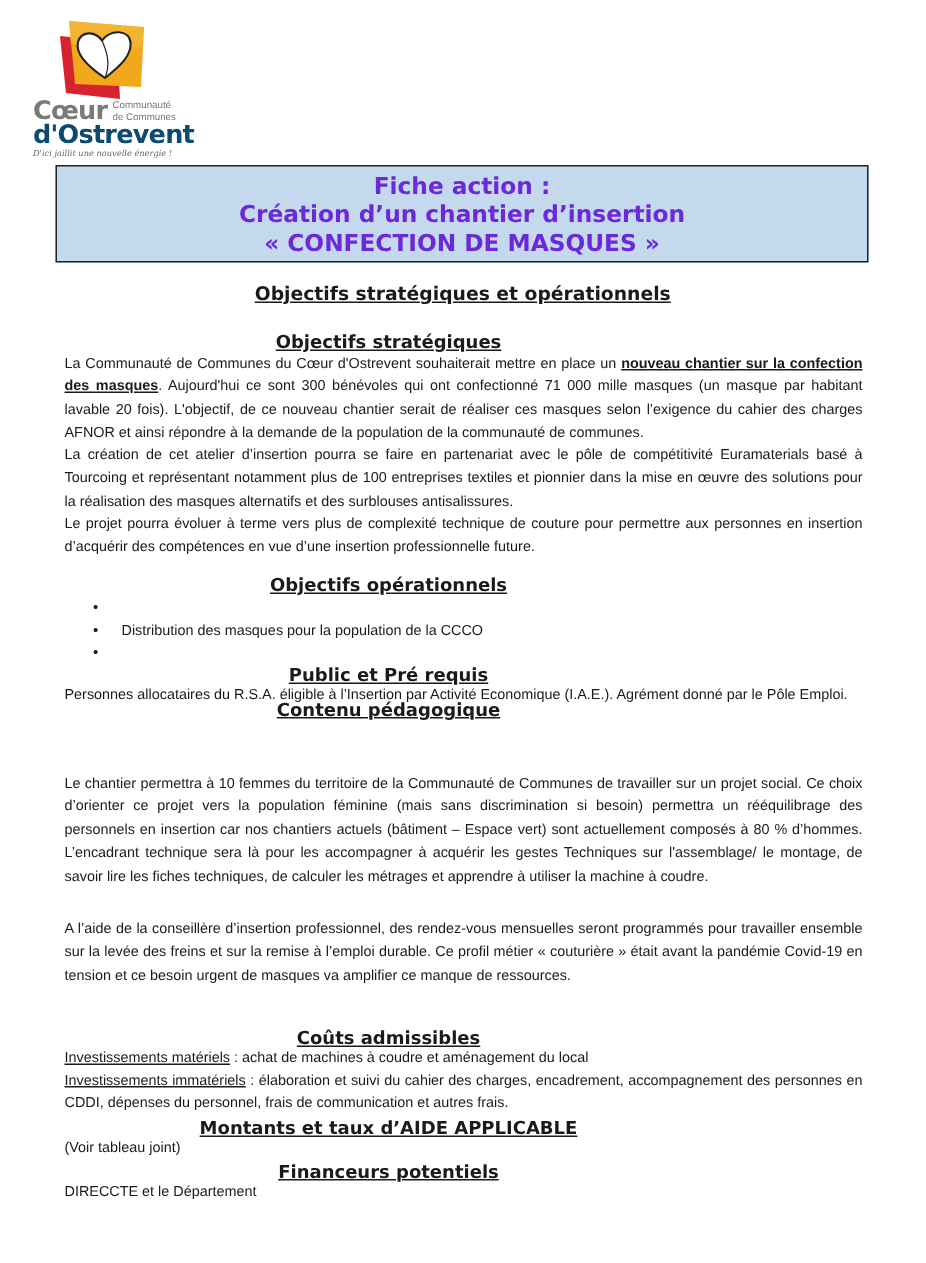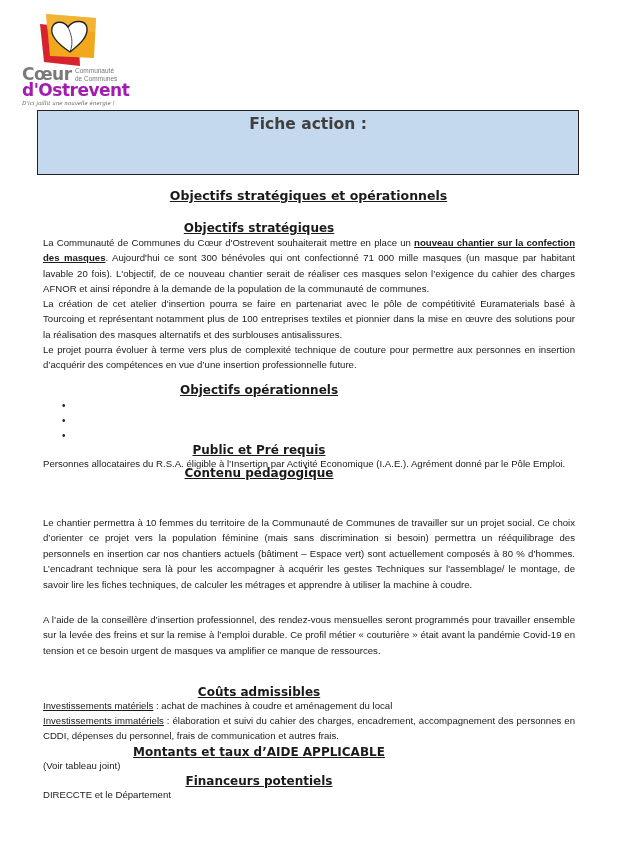--- a/index.html
+++ b/index.html
@@ -4,28 +4,28 @@
 <style>
   html, body { margin: 0; padding: 0; background: #ffffff; }
   body { width: 617px; height: 842px; position: relative; overflow: hidden;
          font-family: "Liberation Sans", sans-serif; color: #1a1a1a; }
   .logo { position: absolute; left: 20px; top: 8px; width: 110px; height: 98px; }
   .logo-mark { position: absolute; left: 18px; top: 4px; width: 60px; height: 54px; }
   .logo-word1 { position: absolute; left: 2px; top: 58px; font-family: "DejaVu Sans", sans-serif;
                 font-weight: bold; font-size: 17px; color: #7a7a7a; letter-spacing: -0.5px; line-height: 17px; }
   .logo-sub { position: absolute; left: 55px; top: 59px; font-size: 6.5px; color: #777; line-height: 7.5px; }
   .logo-word2 { position: absolute; left: 2px; top: 74px; font-family: "DejaVu Sans", sans-serif;
-                font-weight: bold; font-size: 17px; color: #a21caf; letter-spacing: -0.5px; line-height: 17px; }
+                font-weight: bold; font-size: 17px; color: #0c4a6e; letter-spacing: -0.5px; line-height: 17px; }
   .logo-tag { position: absolute; left: 2px; top: 92px; font-family: "DejaVu Serif", serif; font-style: italic;
               font-size: 5.5px; color: #666; white-space: nowrap; }
 
   .title-box { position: absolute; left: 37px; top: 110px; width: 542px; height: 65px;
                background: #c4d8ee; border: 1px solid #222; box-sizing: border-box;
                text-align: center; font-family: "DejaVu Sans", sans-serif; font-weight: bold;
-               font-size: 15.5px; line-height: 19px; padding-top: 4px; color: #404040; }
+               font-size: 15.5px; line-height: 19px; padding-top: 4px; color: #6d28d9; }
   .title-box div { white-space: nowrap; }
 
   .h-main { position: absolute; left: 0; width: 617px; text-align: center; top: 188px;
             font-family: "DejaVu Sans", sans-serif; font-weight: bold; font-size: 12.5px;
             text-decoration: underline; }
   .h { position: absolute; left: 0; width: 518px; text-align: center;
        font-family: "DejaVu Sans", sans-serif; font-weight: bold; font-size: 12px;
        text-decoration: underline; line-height: 14px; }
   .p { position: absolute; left: 43px; width: 532px; font-size: 9.6px; line-height: 15.4px;
        text-align: justify; }
@@ -51,35 +51,37 @@
   <div class="logo-sub">
     <div>Communauté</div>
     <div>de Communes</div>
   </div>
   <div class="logo-word2">d'Ostrevent</div>
   <div class="logo-tag">D'ici jaillit une nouvelle énergie !</div>
 </div>
 
 <div class="title-box">
   <div>Fiche action :</div>
+  <div>Création d’un chantier d’insertion</div>
+  <div>« CONFECTION DE MASQUES »</div>
 </div>
 
 <div class="h-main">Objectifs stratégiques et opérationnels</div>
 
 <div class="h" style="top:221px">Objectifs stratégiques</div>
 <div class="p" style="top:235px">
   <span>La Communauté de Communes du Cœur d'Ostrevent souhaiterait mettre en place un </span><span class="bu">nouveau chantier sur la confection des masques</span><span>. Aujourd'hui ce sont 300 bénévoles qui ont confectionné 71 000 mille masques (un masque par habitant lavable 20 fois). L'objectif, de ce nouveau chantier serait de réaliser ces masques selon l’exigence du cahier des charges AFNOR et ainsi répondre à la demande de la population de la communauté de communes.</span>
 </div>
 <div class="p" style="top:296px">La création de cet atelier d’insertion pourra se faire en partenariat avec le pôle de compétitivité Euramaterials basé à Tourcoing et représentant notamment plus de 100 entreprises textiles et pionnier dans la mise en œuvre des solutions pour la réalisation des masques alternatifs et des surblouses antisalissures.</div>
 <div class="p" style="top:342px">Le projet pourra évoluer à terme vers plus de complexité technique de couture pour permettre aux personnes en insertion d’acquérir des compétences en vue d’une insertion professionnelle future.</div>
 
 <div class="h" style="top:383px">Objectifs opérationnels</div>
 <ul class="bul">
   <li><span class="dot">•</span></li>
-  <li><span class="dot">•</span></li>
+  <li><span class="dot">•</span><span>Distribution des masques pour la population de la CCCO</span></li>
   <li><span class="dot">•</span><span></span></li>
 </ul>
 
 <div class="h" style="top:443px">Public et Pré requis</div>
 <div class="p" style="top:456px">Personnes allocataires du R.S.A. éligible à l’Insertion par Activité Economique (I.A.E.). Agrément donné par le Pôle Emploi.</div>
 
 <div class="h" style="top:466px">Contenu pédagogique</div>
 <div class="p" style="top:515px">Le chantier permettra à 10 femmes du territoire de la Communauté de Communes de travailler sur un projet social. Ce choix d’orienter ce projet vers la population féminine (mais sans discrimination si besoin) permettra un rééquilibrage des personnels en insertion car nos chantiers actuels (bâtiment – Espace vert) sont actuellement composés à 80 % d’hommes. L’encadrant technique sera là pour les accompagner à acquérir les gestes Techniques sur l'assemblage/ le montage, de savoir lire les fiches techniques, de calculer les métrages et apprendre à utiliser la machine à coudre.</div>
 <div class="p" style="top:612px">A l’aide de la conseillère d’insertion professionnel, des rendez-vous mensuelles seront programmés pour travailler ensemble sur la levée des freins et sur la remise à l’emploi durable. Ce profil métier « couturière » était avant la pandémie Covid-19 en tension et ce besoin urgent de masques va amplifier ce manque de ressources.</div>
 

